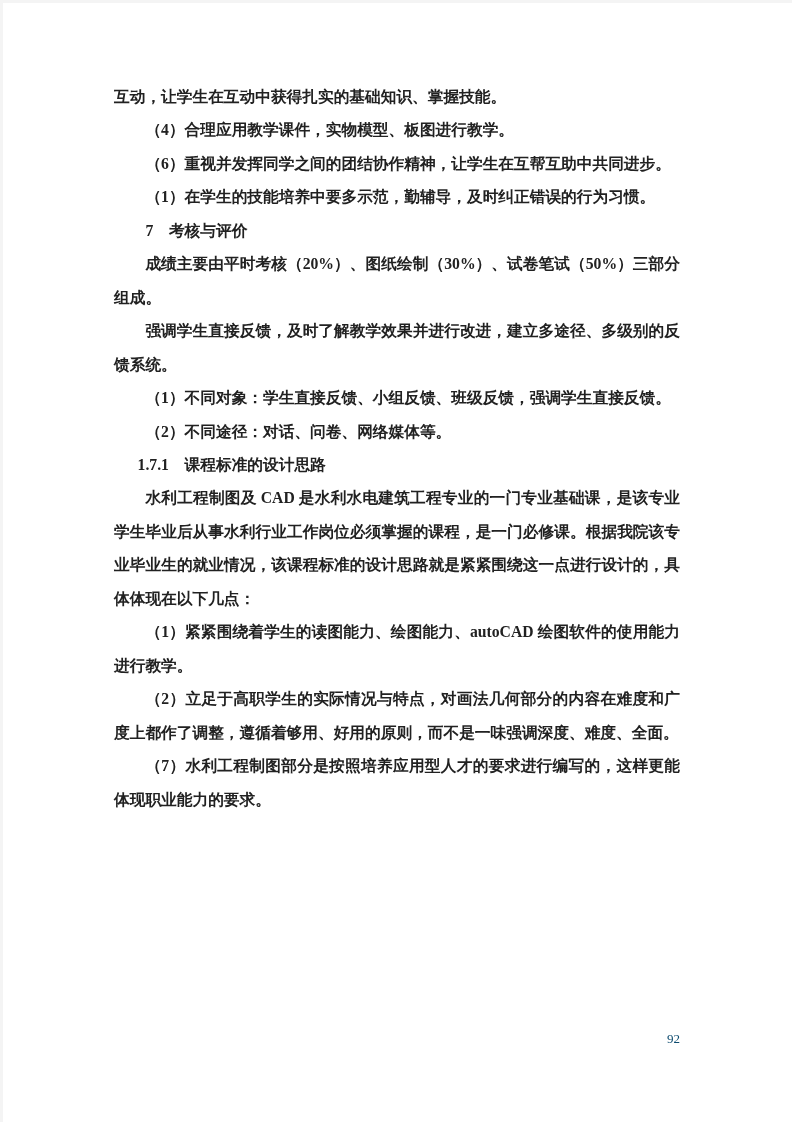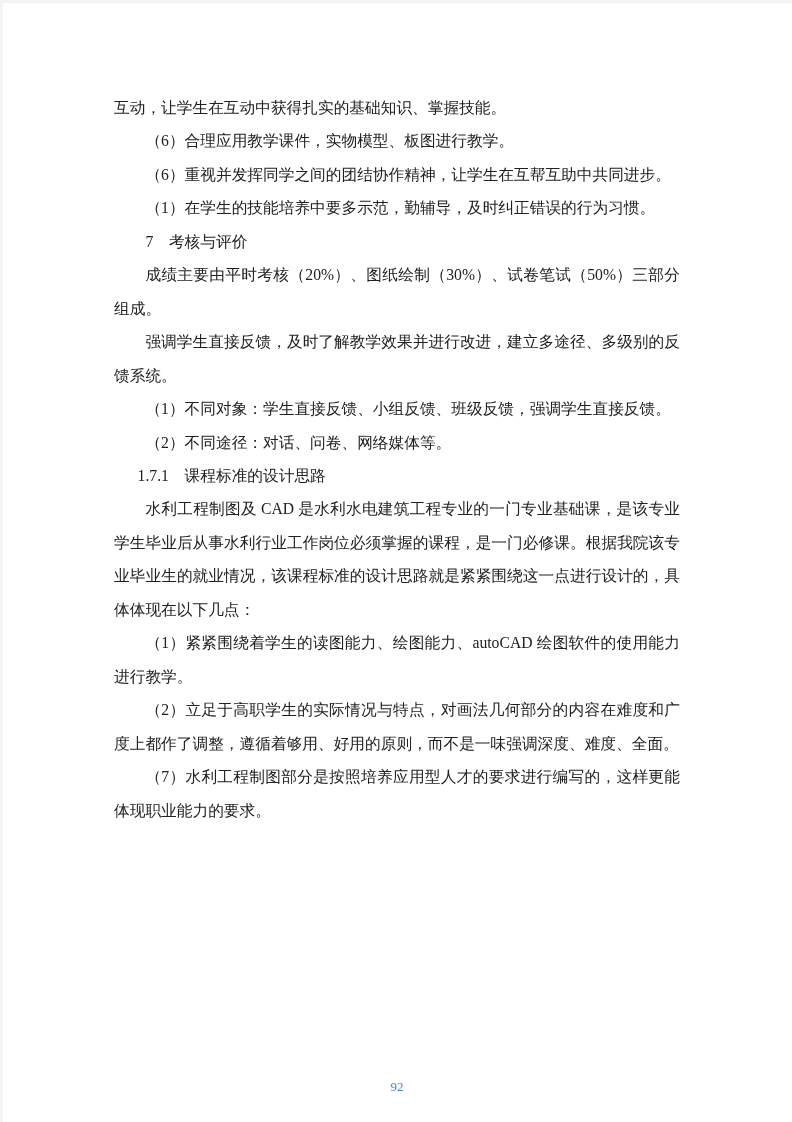--- a/index.html
+++ b/index.html
@@ -13,54 +13,54 @@
     height: 1122px;
     background: #ffffff;
     box-shadow: inset 3px 3px 0 rgba(0,0,0,0.045);
     overflow: hidden;
     font-family: "Liberation Serif", "DejaVu Serif", serif;
     color: #212121;
   }
   .content {
     position: absolute;
     left: 114px;
-    top: 91px;
+    top: 80px;
     width: 566px;
     font-size: 15.7px;
     line-height: 33.45px;
     text-align: justify;
     letter-spacing: 0;
+    font-weight: bold;
   }
   .content p {
     margin: 0;
     padding: 0;
   }
   .p-cont { text-indent: 0; }
   .p-ind  { text-indent: 2em; }
   .p-h    { text-indent: 2em; }
   .p-sub  { text-indent: 1.5em; }
   .footer {
     position: absolute;
     left: 114px;
     top: 1031px;
     width: 566px;
-    text-align: center;
+    text-align: right;
     font-size: 13px;
     line-height: 16px;
-    color: #3b82f6;
-    margin-top: 48px;
+    color: #0c4a6e;
   }
 </style>
 </head>
 <body>
 
 <div class="page">
   <div class="content">
     <p class="p-cont">互动，让学生在互动中获得扎实的基础知识、掌握技能。</p>
-    <p class="p-ind">（6）合理应用教学课件，实物模型、板图进行教学。</p>
+    <p class="p-ind">（4）合理应用教学课件，实物模型、板图进行教学。</p>
     <p class="p-ind">（6）重视并发挥同学之间的团结协作精神，让学生在互帮互助中共同进步。</p>
     <p class="p-ind">（1）在学生的技能培养中要多示范，勤辅导，及时纠正错误的行为习惯。</p>
     <p class="p-h">7　考核与评价</p>
     <p class="p-ind">成绩主要由平时考核（20%）、图纸绘制（30%）、试卷笔试（50%）三部分组成。</p>
     <p class="p-ind">强调学生直接反馈，及时了解教学效果并进行改进，建立多途径、多级别的反馈系统。</p>
     <p class="p-ind">（1）不同对象：学生直接反馈、小组反馈、班级反馈，强调学生直接反馈。</p>
     <p class="p-ind">（2）不同途径：对话、问卷、网络媒体等。</p>
     <p class="p-sub">1.7.1　课程标准的设计思路</p>
     <p class="p-ind">水利工程制图及 CAD 是水利水电建筑工程专业的一门专业基础课，是该专业学生毕业后从事水利行业工作岗位必须掌握的课程，是一门必修课。根据我院该专业毕业生的就业情况，该课程标准的设计思路就是紧紧围绕这一点进行设计的，具体体现在以下几点：</p>
     <p class="p-ind">（1）紧紧围绕着学生的读图能力、绘图能力、autoCAD 绘图软件的使用能力进行教学。</p>

